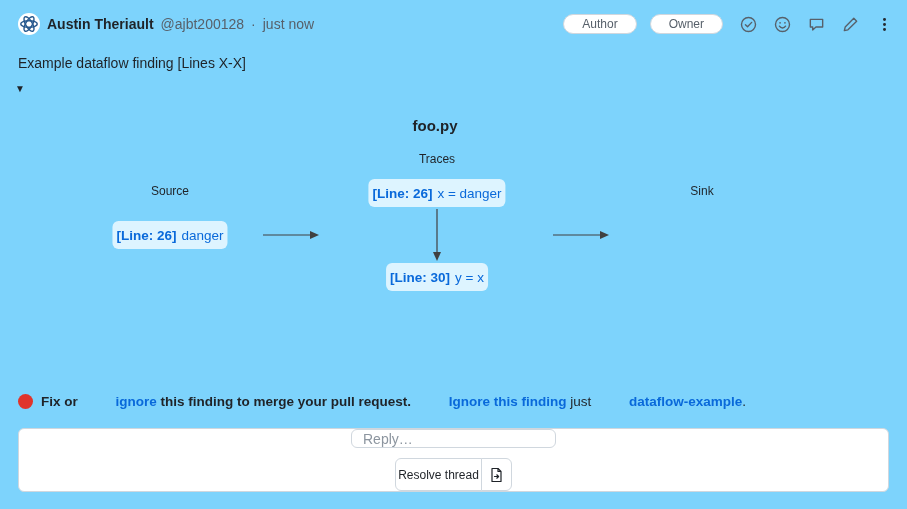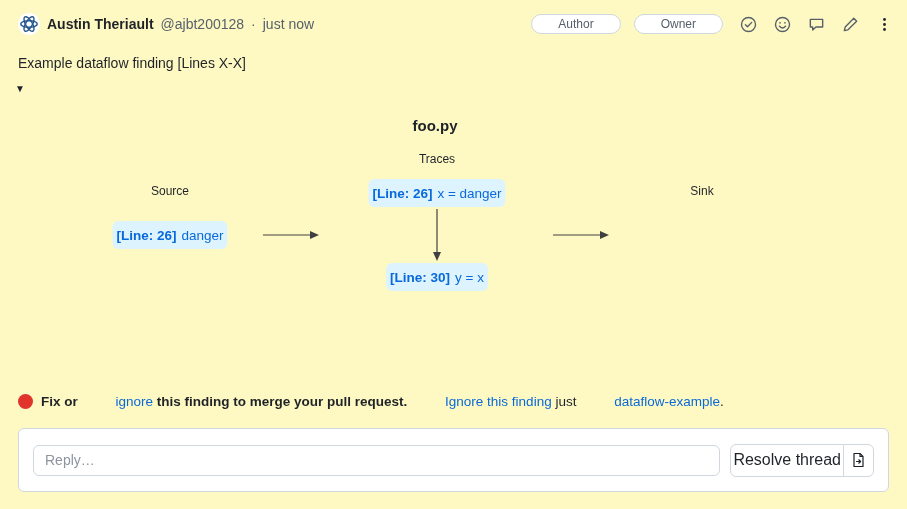--- a/index.html
+++ b/index.html
@@ -5,21 +5,21 @@
   * { box-sizing: border-box; margin: 0; padding: 0; }
   body {
     font-family: "Liberation Sans", sans-serif;
     background: #ffffff;
     color: #1f2328;
   }
   .page {
     position: relative;
     width: 907px;
     height: 509px;
-    background: #fef9c3;
+    background: #7dd3fc;
     overflow: hidden;
   }
 
   
   .comment-header {
     position: absolute;
     top: 13px; left: 18px; right: 14px;
     display: flex;
     align-items: center;
     justify-content: space-between;
@@ -36,21 +36,21 @@
   }
   .author-name { font-weight: 700; font-size: 14px; color: #1f2328; cursor: pointer; }
   .muted { color: #57606a; font-size: 14px; }
   .handle { cursor: pointer; }
 
   .header-right { display: flex; align-items: center; gap: 17px; }
   .badge {
     border: 1px solid #d0d7de;
     color: #57606a;
     font-size: 12px;
-    padding: 3px 26px;
+    padding: 3px 18px;
     border-radius: 999px;
     line-height: 1;
     background: #fff;
   }
   .badge.owner { margin-left: -4px; }
   .hicon { width: 17px; height: 17px; display: inline-flex; cursor: pointer; }
   .hicon svg { width: 100%; height: 100%; }
 
   
   .comment-body-text {
@@ -120,34 +120,35 @@
     font-size: 13.5px;
     color: #1f2328;
   }
   .red-dot {
     width: 15px; height: 15px;
     border-radius: 50%;
     background: #e0342b;
     flex: 0 0 auto;
   }
   .notice .b { font-weight: 700; }
-  .notice .lnk { color: #0969da; font-weight: 400; cursor: pointer; padding-left: 34px; }
+  .notice .lnk { color: #0969da; font-weight: 700; cursor: pointer; padding-left: 34px; }
 
   
   .reply-bar {
     position: absolute;
     left: 18px; right: 18px;
     top: 428px; height: 64px;
     border: 1px solid #d0d7de;
     border-radius: 6px;
     background: #fff;
     display: flex;
     align-items: center;
     padding: 0 14px;
     gap: 10px;
+    flex-direction: column;
   }
   .reply-input {
     flex: 1;
     height: 31px;
     border: 1px solid #d0d7de;
     border-radius: 6px;
     padding: 0 11px;
     font-size: 14px;
     font-family: "Liberation Sans", sans-serif;
     color: #1f2328;
@@ -156,21 +157,21 @@
   }
   .reply-input::placeholder { color: #8c959f; }
   .btn-group { display: flex; }
   .resolve-btn {
     height: 33px;
     padding: 0 2px;
     background: #fff;
     border: 1px solid #d0d7de;
     border-radius: 6px 0 0 6px;
     font-family: "Liberation Sans", sans-serif;
-    font-size: 16px;
+    font-size: 12px;
     font-weight: 500;
     color: #1f2328;
     cursor: pointer;
   }
   .icon-btn {
     width: 31px;
     height: 33px;
     margin-left: -1px;
     background: #fff;
     border: 1px solid #d0d7de;

